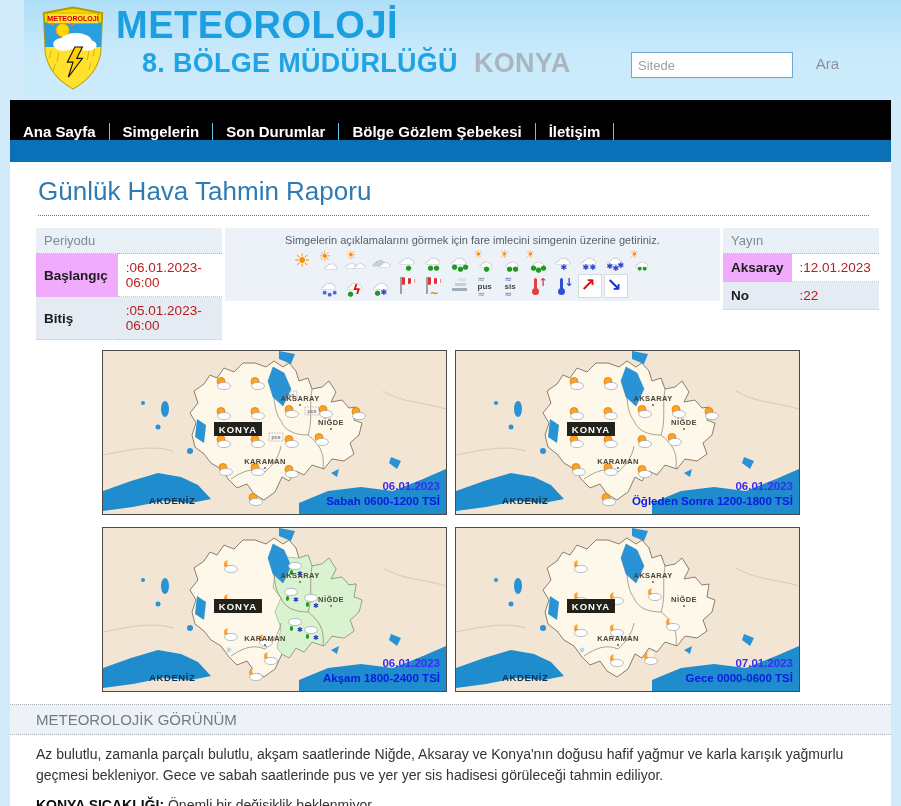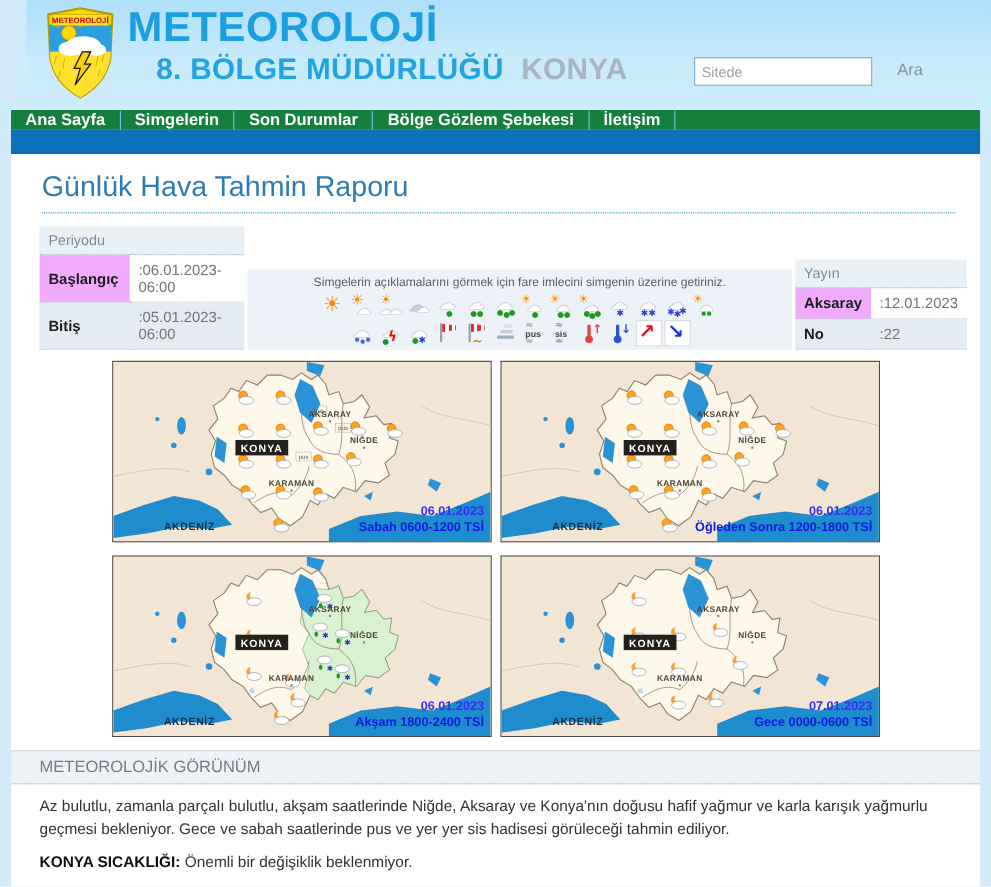--- a/index.html
+++ b/index.html
@@ -13,33 +13,33 @@
   .logo{position:absolute;left:16px;top:5px;}
   .brand-title{position:absolute;left:92px;top:4px;font-size:38px;font-weight:bold;color:#1b9fe0;letter-spacing:.5px}
   .brand-sub{position:absolute;left:118px;top:48px;font-size:27px;font-weight:bold;color:#22a3e2;letter-spacing:.3px}
   .brand-sub .city{color:#a9b6c0;margin-left:16px}
   .search-box{position:absolute;right:108px;top:52px}
   .search-box input{width:148px;height:20px;border:1px solid #6ea7d8;background:#fff;padding:2px 6px;font-size:13px;color:#444;outline:none}
   .search-box input::placeholder{color:#9aa0a6}
   .ara{position:absolute;right:62px;top:55px;font-size:15px;color:#8b9198;cursor:pointer;text-decoration:none}
   
   .shell{width:881px;margin:0 auto}
-  nav{display:flex;background:#15803d;height:18px;align-items:flex-end}
+  nav{display:flex;background:#000000;height:40px;align-items:flex-end}
   nav a{display:flex;align-items:center;padding:0 13px;color:#fff;font-weight:bold;font-size:15px;text-decoration:none;border-right:1px solid #63c5ec;cursor:pointer}
   .subbar{height:22px;background:#0a70b7}
   main{background:#fff;padding-bottom:40px}
   h1{margin:0 22px 0 28px;padding:14px 0 8px;font-size:26px;font-weight:400;color:#2e7bb4;border-bottom:1px dotted #2f8ac2}
   
-  .info-row{display:flex;gap:3px;margin:12px 26px 0;align-items:flex-end}
+  .info-row{display:flex;gap:3px;margin:12px 26px 0;align-items:flex-start}
   .kv-wrap{background:#ecf2f7}
   .kv{border-collapse:collapse;width:100%;font-size:13.5px}
   .kv th{text-align:left;font-weight:normal;color:#7e8b97;font-size:13px;padding:5px 8px;background:#eaf1f6;border-bottom:1px dotted #a9b4bd}
   .kv td{padding:6px 8px;border-bottom:1px dotted #c3ccd4}
   .kv td.k{font-weight:bold;color:#1c1c1c;background:#f0abfc;width:44%}
-  .kv td.v{background:#fff;color:#737373}
+  .kv td.v{background:#fff;color:#b91c1c}
   .kv tr:nth-child(2) td{background:#e4ebf2}
   .legend{flex:1;background:#ecf2f7;text-align:center;padding:4px 0 2px}
   .hint{font-size:11px;color:#56606a;margin:2px 0 3px}
   .icon-row{display:flex;justify-content:center;gap:2px;height:25px}
   .wicon{position:relative;width:24px;height:24px;display:inline-block}
   .wicon span{position:absolute;display:block;line-height:1;font-family:"DejaVu Sans",sans-serif}
   
   .maps{display:grid;grid-template-columns:345px 345px;gap:12px 8px;justify-content:center;margin-top:10px}
   .map{width:343px;height:163px;border:1px solid #4a4a4a;background:#f3e5d4;position:relative}
   .map svg{display:block}

